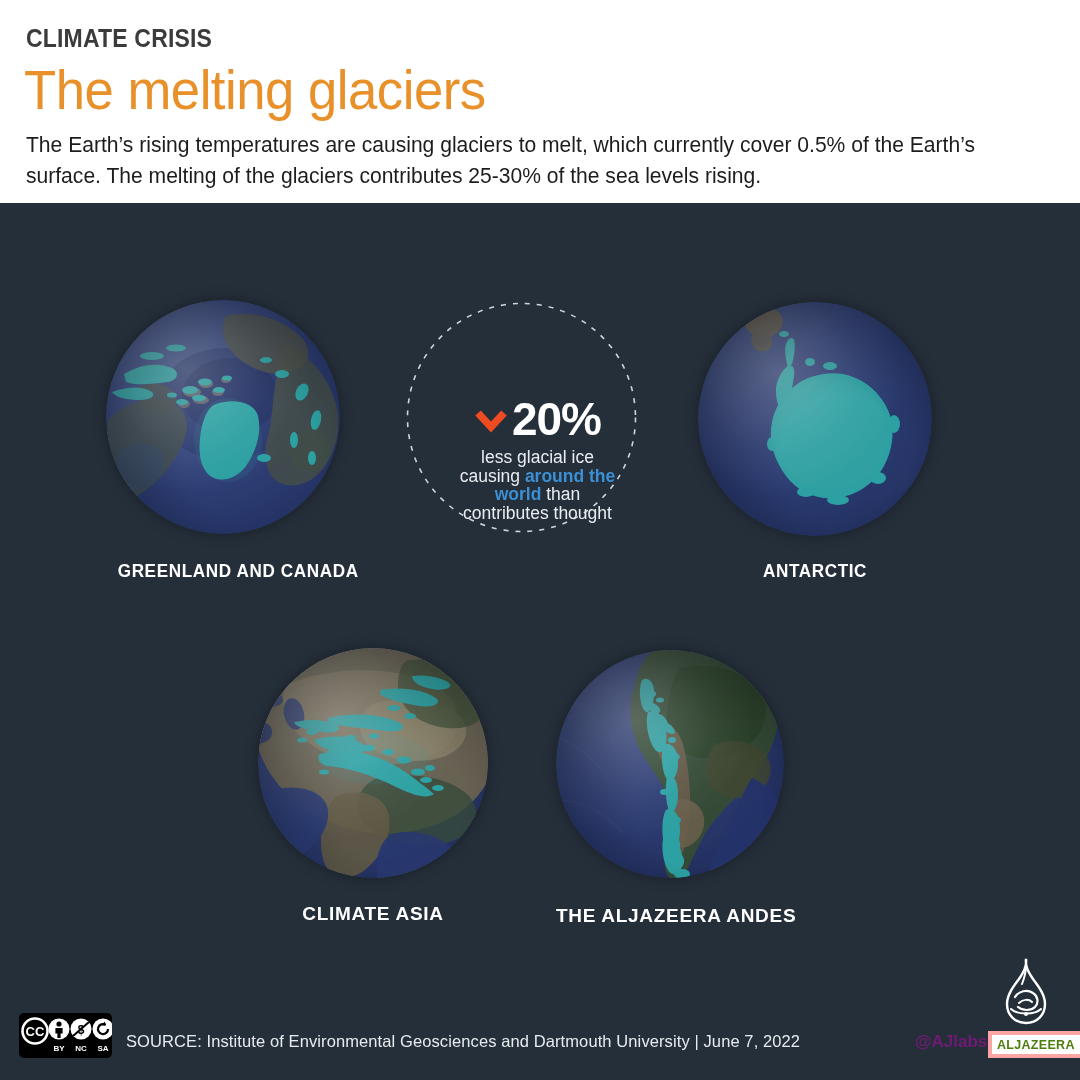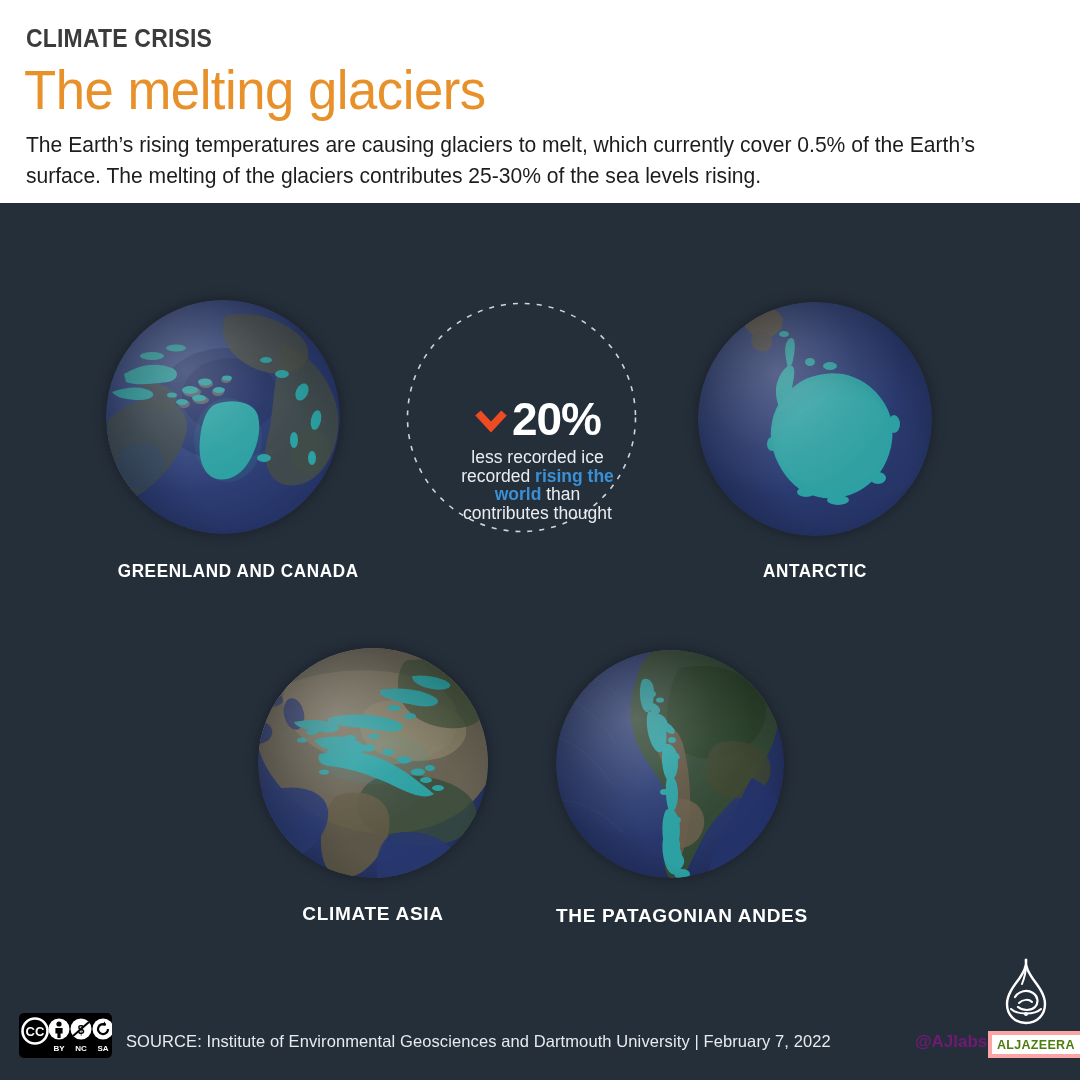--- a/index.html
+++ b/index.html
@@ -473,36 +473,36 @@
             <ellipse cx="116" cy="90" rx="4" ry="3"></ellipse>
             <ellipse cx="114" cy="118" rx="4" ry="3"></ellipse>
             <ellipse cx="108" cy="142" rx="4" ry="3"></ellipse>
             <ellipse cx="120" cy="170" rx="5" ry="3.4"></ellipse>
             <ellipse cx="90" cy="36" rx="4" ry="2.6"></ellipse>
           </g>
         </g>
       </svg>
       <div class="sphere-shade"></div>
     </div>
-    <div class="globe-label" style="top:255px;">THE PATAGONIAN ANDES</div>
+    <div class="globe-label" style="top:255px;">THE ALJAZEERA ANDES</div>
   </div>
 
   <div class="stat-circle" style="top:99px;">
     <svg class="stat-ring" width="231" height="231" viewBox="0 0 231 231">
       <circle cx="115.5" cy="115.5" r="114" fill="none" stroke="#cdd5dd" stroke-width="1.6" stroke-dasharray="5 7" stroke-linecap="butt"></circle>
     </svg>
     <div class="stat-inner">
       <div class="stat-top">
         <svg class="chev" viewBox="0 0 34 34">
           <path d="M4 9 L17 23 L30 9" fill="none" stroke="#ee4b23" stroke-width="7.5" stroke-linecap="butt" stroke-linejoin="miter"></path>
         </svg>
         <span class="stat-num">20%</span>
       </div>
       <div class="stat-desc">
-        <span>less recorded ice recorded </span><b>rising the world</b><span> than contributes thought</span>
+        <span>less glacial ice causing </span><b>around the world</b><span> than contributes thought</span>
       </div>
     </div>
   </div>
 
 </div>
 
 <div class="cc-badge">
   <svg width="93" height="45" viewBox="0 0 93 45">
 
     <circle cx="16" cy="18" r="12.5" fill="none" stroke="#ffffff" stroke-width="2.6"></circle>
@@ -519,21 +519,21 @@
     <circle cx="84" cy="16" r="10.5" fill="#ffffff"></circle>
     <path d="M89 16 a5 5 0 1 1 -2.4 -4.2" fill="none" stroke="#000000" stroke-width="2.2"></path>
     <path d="M85.4 8.6 l1.8 3.6 l-3.9 0.2 z" fill="#000000"></path>
 
     <text x="40" y="38" font-family="Liberation Sans, sans-serif" font-size="8" font-weight="bold" fill="#ffffff" text-anchor="middle">BY</text>
     <text x="62" y="38" font-family="Liberation Sans, sans-serif" font-size="8" font-weight="bold" fill="#ffffff" text-anchor="middle">NC</text>
     <text x="84" y="38" font-family="Liberation Sans, sans-serif" font-size="8" font-weight="bold" fill="#ffffff" text-anchor="middle">SA</text>
   </svg>
 </div>
 
-<div class="footer-source">SOURCE: Institute of Environmental Geosciences and Dartmouth University  |  February 7, 2022</div>
+<div class="footer-source">SOURCE: Institute of Environmental Geosciences and Dartmouth University  |  June 7, 2022</div>
 
 <div class="aj-flame">
   <svg width="64" height="70" viewBox="0 0 64 70">
 
     <path d="M33 2 C34 10 30 16 26 22 C20 30 14 38 14 47 C14 58 22 66 33 66 C44 66 52 58 52 47 C52 38 46 30 40 22 C36 16 32 10 33 2 Z" fill="none" stroke="#ffffff" stroke-width="2.4"></path>
     <path d="M22 40 C26 34 34 32 40 36 C45 39 46 46 42 50 C38 54 30 54 25 50" fill="none" stroke="#ffffff" stroke-width="2.2" stroke-linecap="round"></path>
     <path d="M26 46 C30 42 36 42 39 45" fill="none" stroke="#ffffff" stroke-width="2" stroke-linecap="round"></path>
     <path d="M33 8 C33 16 31 22 29 27" fill="none" stroke="#ffffff" stroke-width="2" stroke-linecap="round"></path>
     <circle cx="33" cy="57" r="2" fill="#ffffff"></circle>
     <path d="M18 52 C24 58 42 58 48 52" fill="none" stroke="#ffffff" stroke-width="2" stroke-linecap="round"></path>

